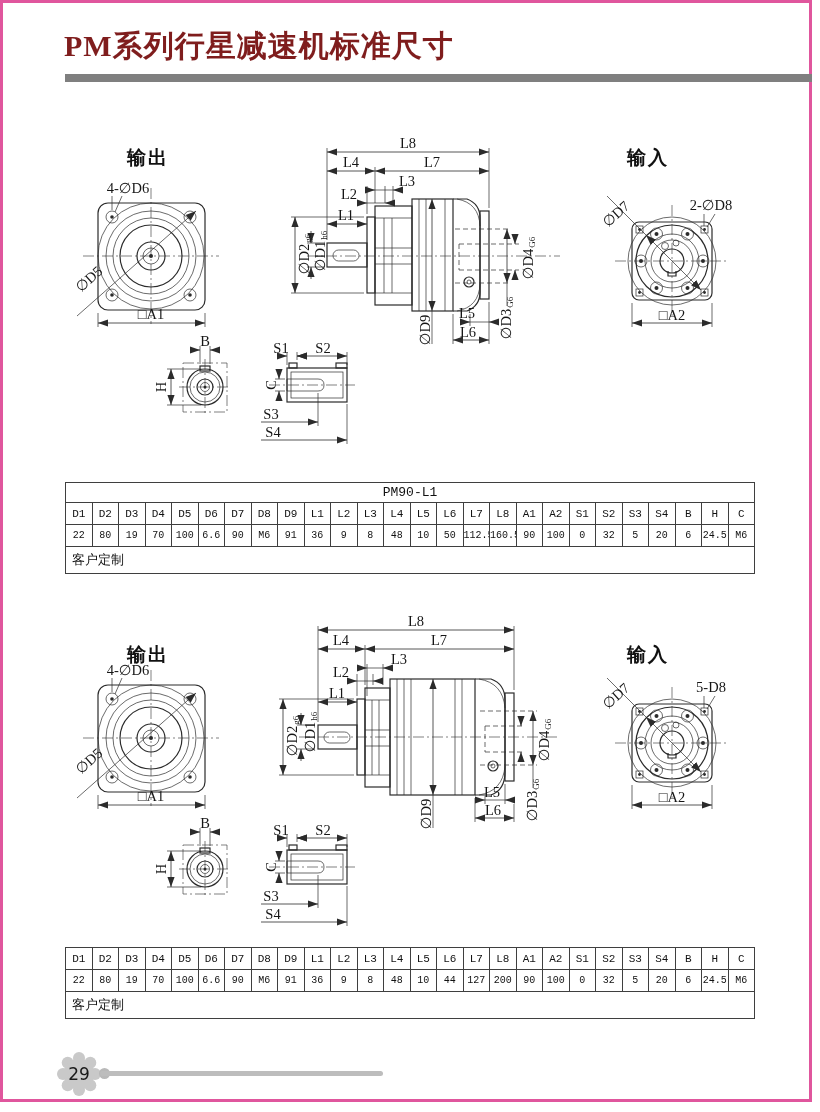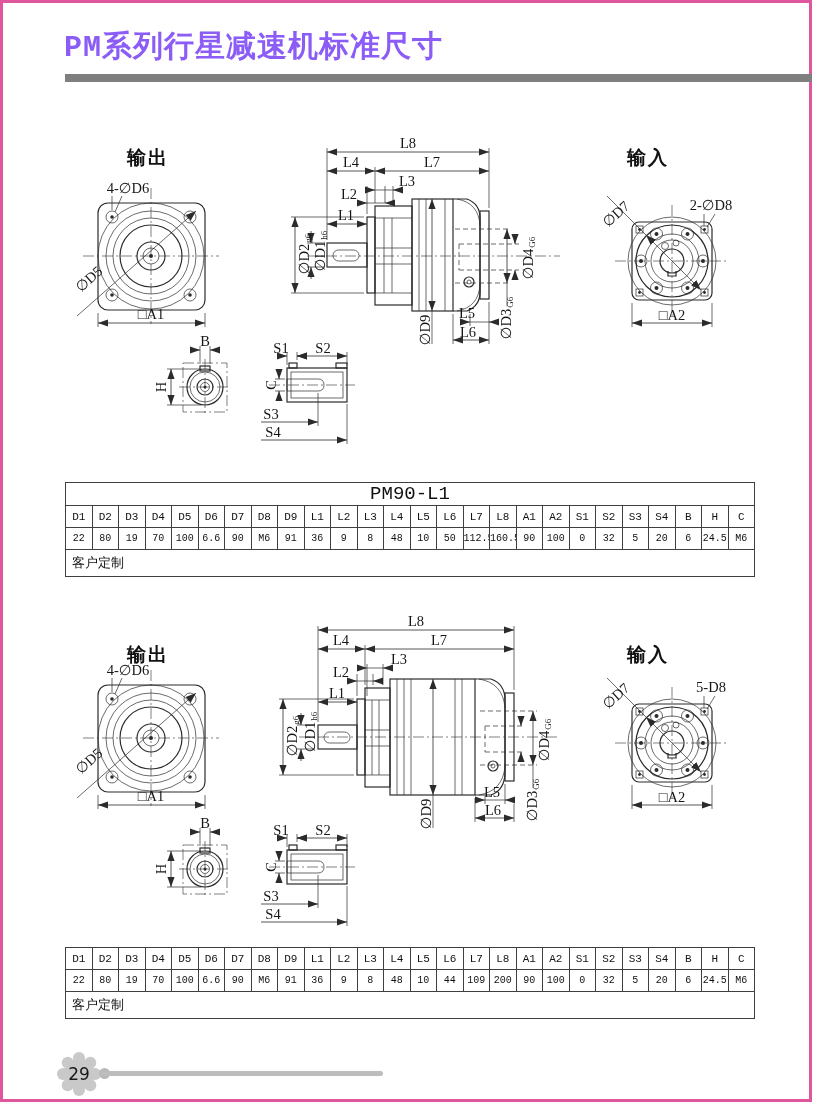--- a/index.html
+++ b/index.html
@@ -1,21 +1,21 @@
 <!DOCTYPE html>
 <html><head>
 <meta charset="utf-8">
 <style>
   html,body{margin:0;padding:0;background:#fff;}
   .page{position:relative;width:820px;height:1112px;background:#fff;overflow:hidden;
         font-family:"Liberation Sans",sans-serif;}
   .frame{position:absolute;left:0;top:0;width:812px;height:1102px;border:3px solid #e0569d;
          box-sizing:border-box;pointer-events:none;}
-  .title{position:absolute;left:64px;top:26px;font-family:Liberation Mono, monospace;
-         font-weight:700;font-size:30px;color:#8b5cf6;letter-spacing:1px;white-space:nowrap;}
+  .title{position:absolute;left:64px;top:26px;font-family:Liberation Serif, serif;
+         font-weight:700;font-size:30px;color:#7f1d1d;letter-spacing:1px;white-space:nowrap;}
   .titlebar{position:absolute;left:65px;top:74px;width:747px;height:8px;background:#7f7f7f;}
   .dset{position:absolute;left:55px;width:710px;height:345px;}
   .dset svg{position:absolute;left:0;top:0;}
   .ln{stroke:#2b2b2b;fill:none;stroke-width:1.2px;}
   .tn{stroke:#2b2b2b;fill:none;stroke-width:0.7px;}
   .cl{stroke:#2b2b2b;fill:none;stroke-width:0.6px;stroke-dasharray:11 3 2 3;}
   .dsh{stroke:#2b2b2b;fill:none;stroke-width:0.7px;stroke-dasharray:5 3;}
   .dim{stroke:#2b2b2b;fill:none;stroke-width:0.8px;}
   .fil{fill:#2b2b2b;stroke:none;}
   .dl{position:absolute;transform:translate(-50%,-50%);font-family:"Liberation Serif",serif;
@@ -23,21 +23,21 @@
   .rot{transform:translate(-50%,-50%) rotate(-90deg);}
   .diag{transform:translate(-50%,-50%) rotate(-42deg);}
   .cjk{font-family:"DejaVu Sans","Liberation Sans",sans-serif;font-weight:700;font-size:19px;
        letter-spacing:2px;color:#111;}
   .tol{font-size:9px;vertical-align:-2px;margin-left:1px;}
   .dl i{font-style:normal;}
   .spec{position:absolute;left:65px;width:690px;border-collapse:collapse;table-layout:fixed;
         font-family:"Liberation Mono",monospace;color:#111;background:#fff;}
   .spec td{border:1px solid #3f3f3f;text-align:center;padding:0;height:21px;font-size:10px;
            overflow:hidden;white-space:nowrap;}
-  .spec td.ttl{font-size:19px;height:19px;}
+  .spec td.ttl{font-size:13px;height:19px;}
   .spec tr.hdr td{font-size:11px;}
   .spec td.note{text-align:left;font-family:"DejaVu Sans","Liberation Sans",sans-serif;
                 font-size:13px;padding:3px 6px;height:20px;}
   .gear{position:absolute;left:56px;top:1051px;}
   .pageno{position:absolute;left:79px;top:1074px;transform:translate(-50%,-50%);
           font-family:"DejaVu Sans","Liberation Sans",sans-serif;font-size:17px;color:#1a1a1a;}
   .footline{position:absolute;left:100px;top:1071px;width:283px;height:5px;background:#bdbdbd;
             border-radius:3px;}
   .footdot{position:absolute;left:99px;top:1068px;width:11px;height:11px;border-radius:50%;
            background:#b9b9b9;}
@@ -579,21 +579,21 @@
           <td>6.6</td>
           <td>90</td>
           <td>M6</td>
           <td>91</td>
           <td>36</td>
           <td>9</td>
           <td>8</td>
           <td>48</td>
           <td>10</td>
           <td>44</td>
-          <td>109</td>
+          <td>127</td>
           <td>200</td>
           <td>90</td>
           <td>100</td>
           <td>0</td>
           <td>32</td>
           <td>5</td>
           <td>20</td>
           <td>6</td>
           <td>24.5</td>
           <td>M6</td>

